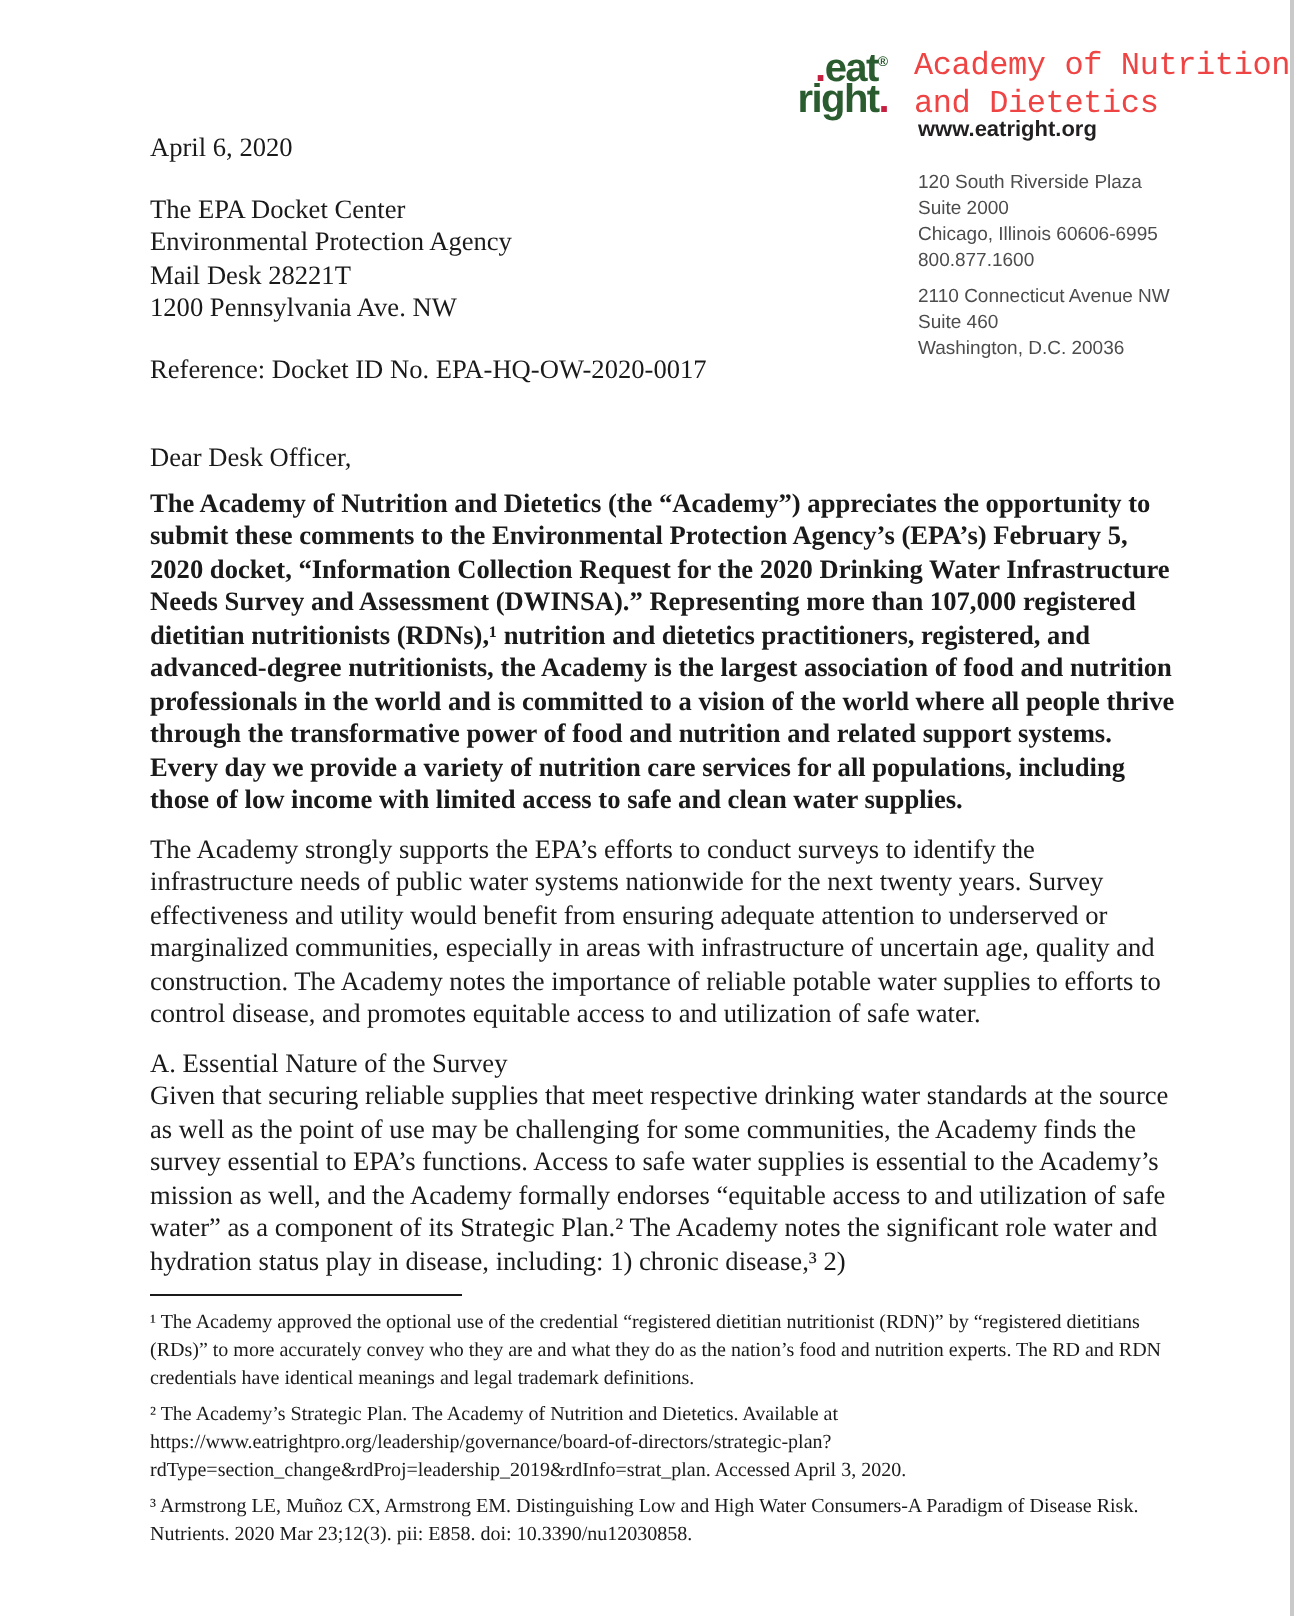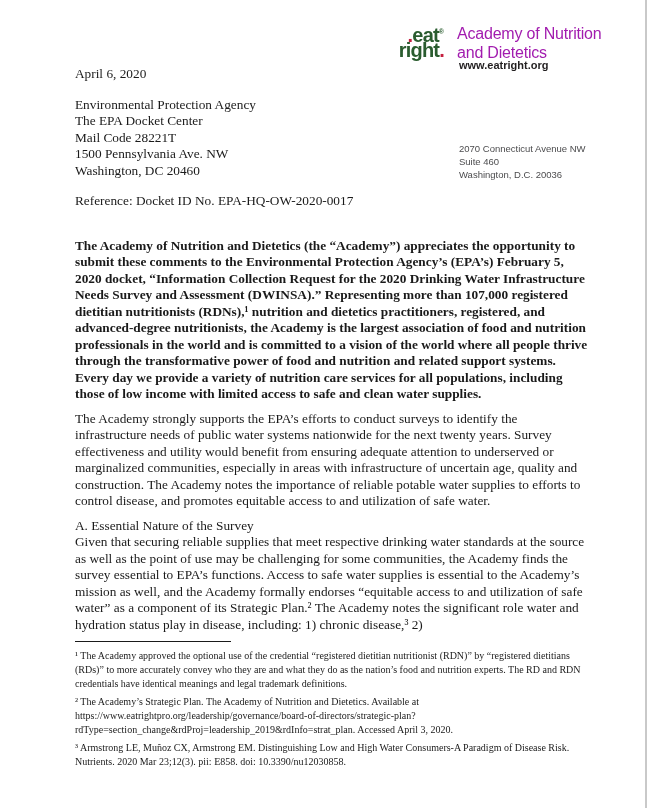--- a/index.html
+++ b/index.html
@@ -29,23 +29,23 @@
     font-size: 20px; line-height: 15px;
     letter-spacing: -0.8px;
     text-align: right;
     width: 46px;
     flex: 0 0 auto;
   }
   .logo .red { color: var(--brand_red, #c5203f); }
   .logo .reg { font-size: 7px; vertical-align: super; letter-spacing: 0; }
   .orgname {
     margin-left: 13px;
-    font-family: Liberation Sans, sans-serif;
+    font-family: Liberation Mono, monospace;
     font-size: 16px; line-height: 19px;
-    color: #a21caf; letter-spacing: -0.2px;
+    color: #ef4444; letter-spacing: -0.2px;
   }
   .website {
     position: absolute; top: 59px; left: 459px;
     font-family: "Liberation Sans", sans-serif;
     font-weight: bold; font-size: 11px; color: #221f20;
   }
   .addr-block {
     position: absolute; left: 459px;
     font-family: "Liberation Sans", sans-serif;
     font-size: 9.5px; line-height: 13px;
@@ -90,39 +90,45 @@
       <div><span class="red">.</span><span>eat</span><span class="reg">®</span></div>
       <div><span>right</span><span class="red">.</span></div>
     </div>
     <div class="orgname">
       <div>Academy of Nutrition</div>
       <div>and Dietetics</div>
     </div>
   </div>
   <div class="website">www.eatright.org</div>
 
+  <div class="addr-block addr-chicago">
+    <div>120 South Riverside Plaza</div>
+    <div>Suite 2000</div>
+    <div>Chicago, Illinois 60606-6995</div>
+    <div>800.877.1600</div>
+  </div>
   <div class="addr-block addr-dc">
-    <div>2070 Connecticut Avenue NW</div>
+    <div>2110 Connecticut Avenue NW</div>
     <div>Suite 460</div>
     <div>Washington, D.C. 20036</div>
   </div>
 
   <div class="letter">
     <div class="date">April 6, 2020</div>
 
     <div class="recipient">
+      <div>The EPA Docket Center</div>
       <div>Environmental Protection Agency</div>
-      <div>The EPA Docket Center</div>
-      <div>Mail Code 28221T</div>
-      <div>1500 Pennsylvania Ave. NW</div>
-      <div>Washington, DC 20460</div>
+      <div>Mail Desk 28221T</div>
+      <div>1200 Pennsylvania Ave. NW</div>
     </div>
 
     <div class="reference">Reference: Docket ID No. EPA-HQ-OW-2020-0017</div>
 
+    <div class="salutation">Dear Desk Officer,</div>
 
     <p class="para">The Academy of Nutrition and Dietetics (the “Academy”) appreciates the opportunity to submit these comments to the Environmental Protection Agency’s (EPA’s) February 5, 2020 docket, “Information Collection Request for the 2020 Drinking Water Infrastructure Needs Survey and Assessment (DWINSA).” Representing more than 107,000 registered dietitian nutritionists (RDNs),¹ nutrition and dietetics practitioners, registered, and advanced-degree nutritionists, the Academy is the largest association of food and nutrition professionals in the world and is committed to a vision of the world where all people thrive through the transformative power of food and nutrition and related support systems. Every day we provide a variety of nutrition care services for all populations, including those of low income with limited access to safe and clean water supplies.</p>
 
     <p class="para bold">The Academy strongly supports the EPA’s efforts to conduct surveys to identify the infrastructure needs of public water systems nationwide for the next twenty years. Survey effectiveness and utility would benefit from ensuring adequate attention to underserved or marginalized communities, especially in areas with infrastructure of uncertain age, quality and construction. The Academy notes the importance of reliable potable water supplies to efforts to control disease, and promotes equitable access to and utilization of safe water.</p>
 
     <div class="heading">A. Essential Nature of the Survey</div>
     <p class="section-body">Given that securing reliable supplies that meet respective drinking water standards at the source as well as the point of use may be challenging for some communities, the Academy finds the survey essential to EPA’s functions. Access to safe water supplies is essential to the Academy’s mission as well, and the Academy formally endorses “equitable access to and utilization of safe water” as a component of its Strategic Plan.² The Academy notes the significant role water and hydration status play in disease, including: 1) chronic disease,³ 2)</p>
 
     <div class="fn-sep"></div>
     <p class="fn">¹ The Academy approved the optional use of the credential “registered dietitian nutritionist (RDN)” by “registered dietitians (RDs)” to more accurately convey who they are and what they do as the nation’s food and nutrition experts. The RD and RDN credentials have identical meanings and legal trademark definitions.</p>

